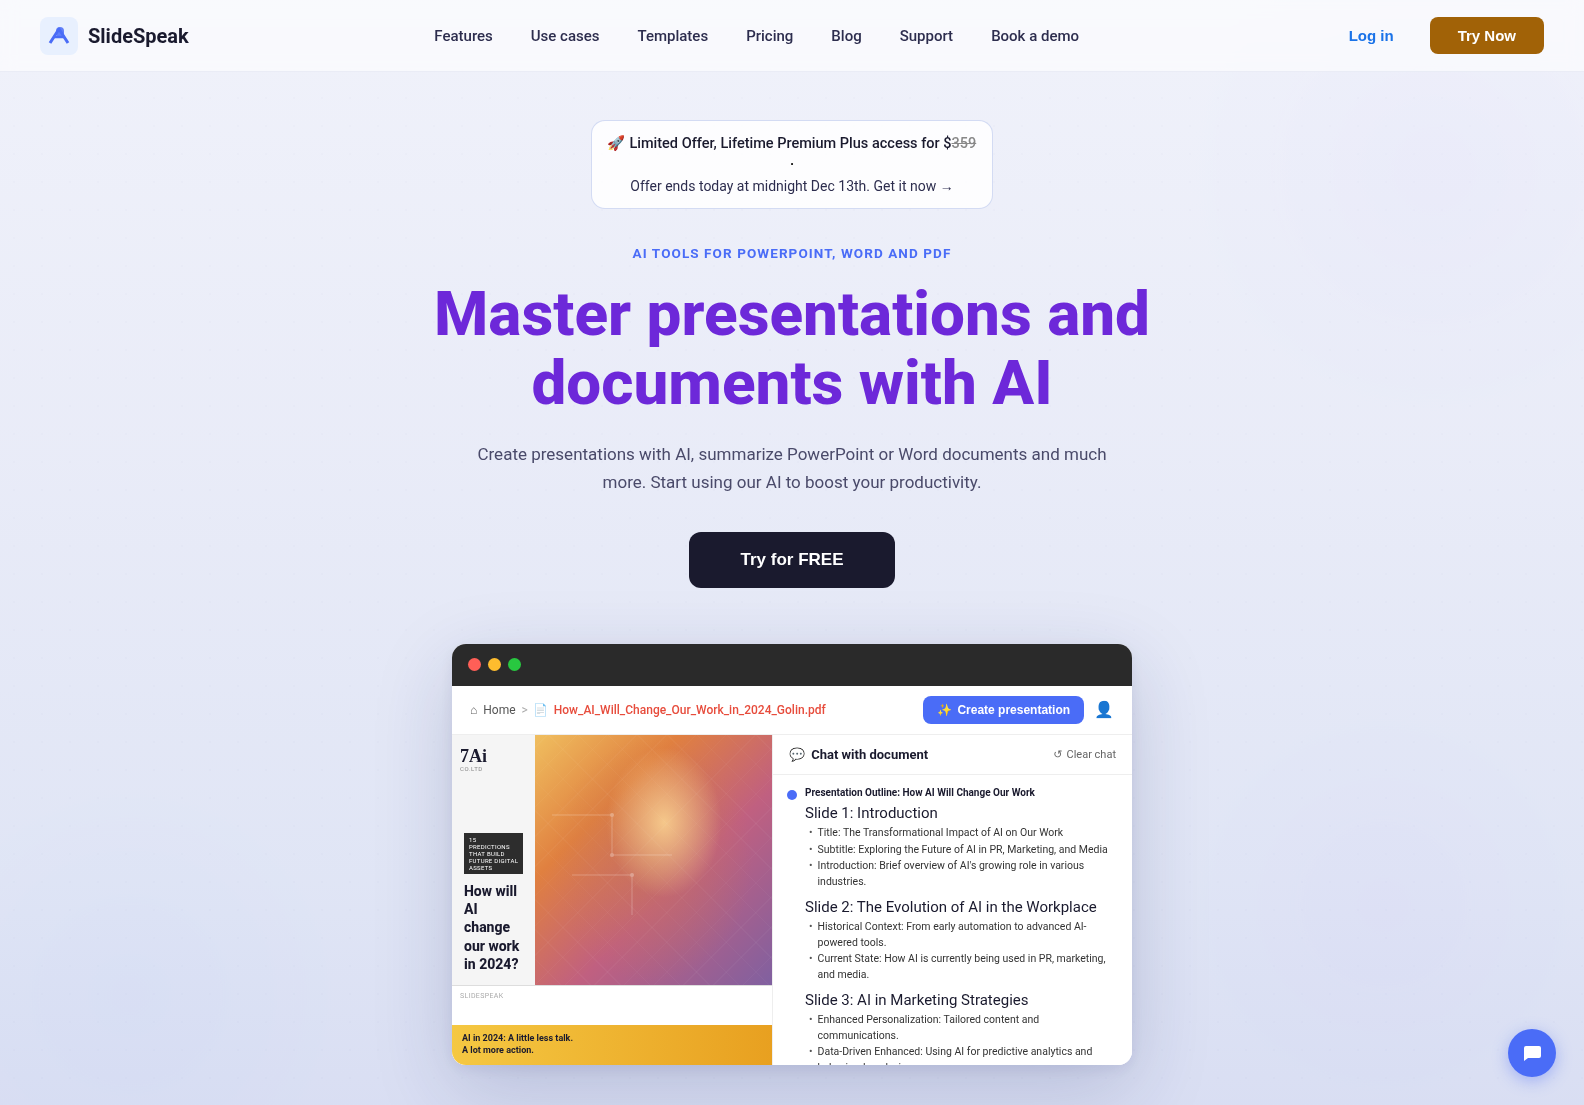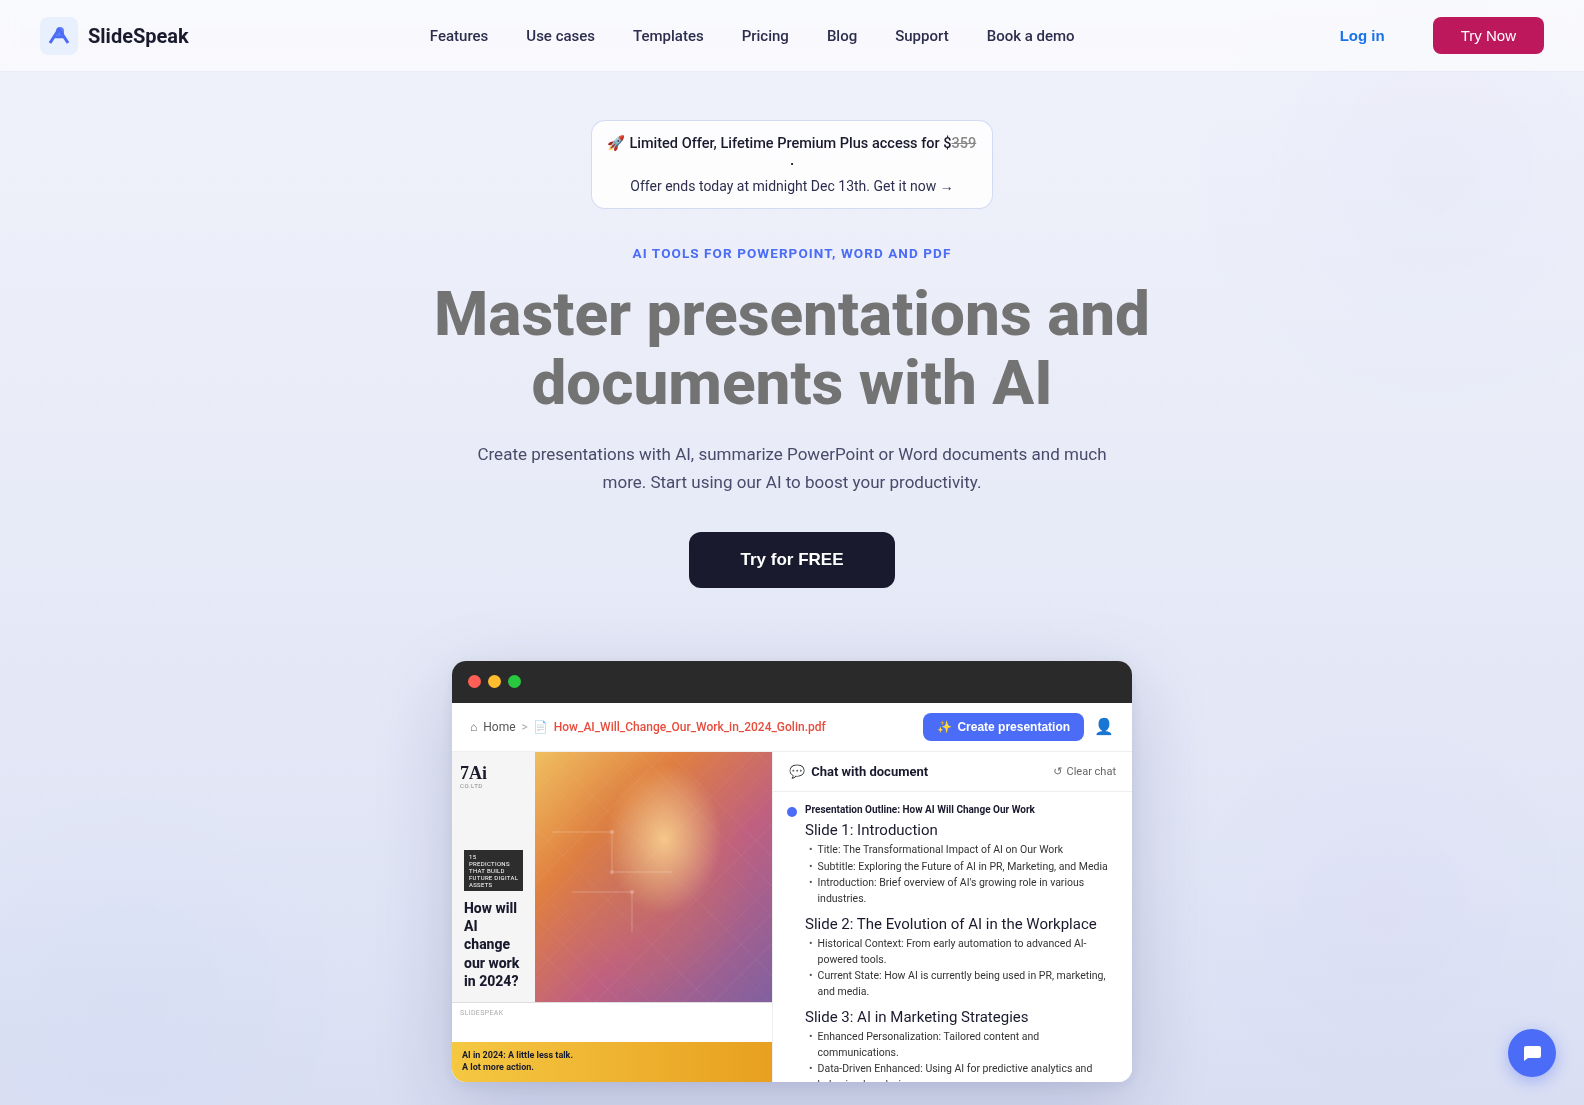--- a/index.html
+++ b/index.html
@@ -119,41 +119,41 @@
       color: #2d2d4e;
       text-decoration: none;
       border-radius: 8px;
       cursor: pointer;
       transition: background 0.15s;
     }
 
     .nav-actions {
       display: flex;
       align-items: center;
-      gap: 24px;
+      gap: 12px;
     }
 
     .btn-login {
       padding: 10px 24px;
       font-size: 15px;
       font-weight: 600;
       color: #1a73e8;
       background: transparent;
       border: none;
       cursor: pointer;
       border-radius: 8px;
       transition: background 0.15s;
     }
 
     .btn-try-now {
       padding: 10px 28px;
       font-size: 15px;
-      font-weight: 400;
+      font-weight: 700;
       color: #fff;
-      background: #be185d;
+      background: #a16207;
       border: none;
       border-radius: 8px;
       cursor: pointer;
       transition: background 0.15s;
     }
 
     
     .hero {
       display: flex;
       flex-direction: column;
@@ -203,21 +203,21 @@
       letter-spacing: 0.08em;
       color: #4a6cf7;
       text-transform: uppercase;
       margin-bottom: 18px;
     }
 
     
     .hero-headline {
       font-size: 62px;
       font-weight: 800;
-      color: #737373;
+      color: #6d28d9;
       text-align: center;
       line-height: 1.12;
       max-width: 780px;
       margin-bottom: 22px;
     }
 
     
     .hero-desc {
       font-size: 17px;
       color: #4a4a6a;
@@ -230,21 +230,21 @@
     
     .btn-try-free {
       padding: 18px 52px;
       font-size: 17px;
       font-weight: 700;
       color: #fff;
       background: #1a1a2e;
       border: none;
       border-radius: 12px;
       cursor: pointer;
-      margin-bottom: 73px;
+      margin-bottom: 56px;
       transition: background 0.15s;
       text-align: right;
     }
 
     
     .app-screenshot-wrapper {
       width: 680px;
       max-width: 95vw;
       border-radius: 14px;
       overflow: hidden;

